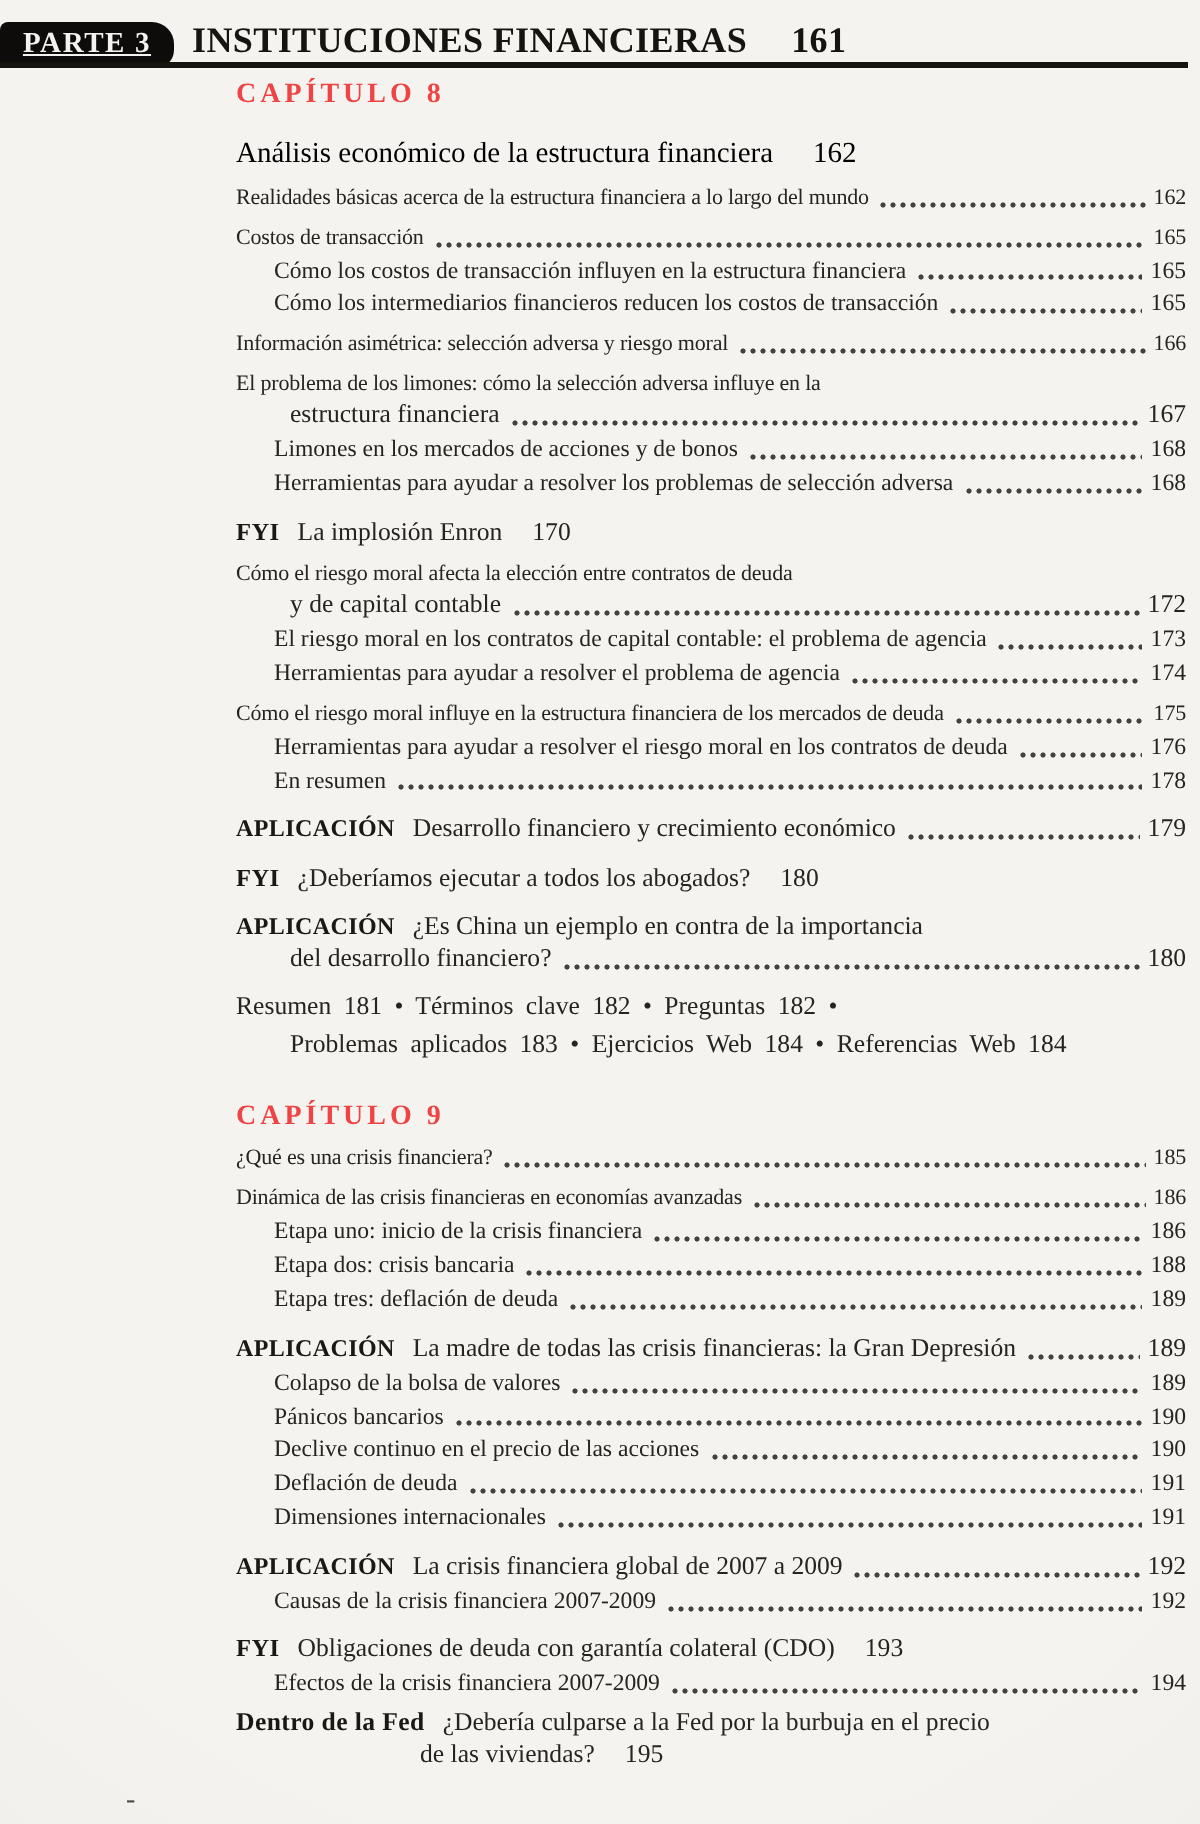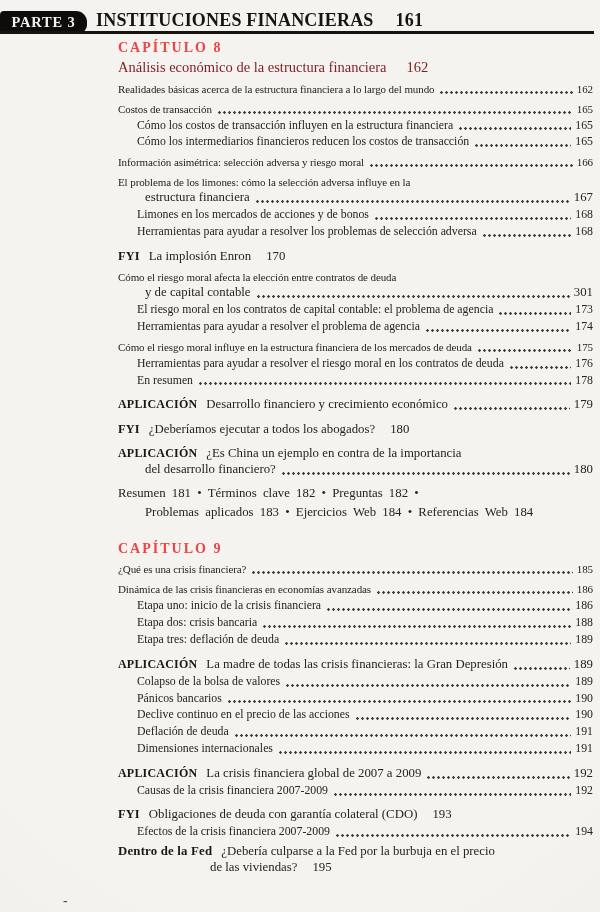--- a/index.html
+++ b/index.html
@@ -11,38 +11,38 @@
     -webkit-font-smoothing:antialiased;
   }
   .page{position:absolute;inset:0;}
 
   
   .part-tab{
     position:absolute;left:0;top:11px;width:87px;height:23px;
     background:#0d0c0a;color:#f4f2ee;
     border-radius:4px 11px 9px 0;
     display:flex;align-items:center;justify-content:center;
-    font-weight:bold;font-size:14.5px;letter-spacing:0.8px;
+    font-weight:bold;font-size:14.5px;letter-spacing:0.8px;text-decoration:underline;
   }
   .header-title{
     position:absolute;left:96px;top:10px;
     font-size:18px;font-weight:bold;letter-spacing:0.2px;color:#161310;
     white-space:nowrap;
   }
   .header-title .hpg{margin-left:22px;}
   .header-rule{
     position:absolute;left:0;top:31px;width:594px;height:2.5px;
     background:#17140f;
   }
 
   
   .toc{position:absolute;left:118px;top:40px;right:7px;}
   .chapter + .chapter{margin-top:21px;}
   .chap-h{margin:0;font-size:14px;font-weight:bold;letter-spacing:2px;color:#ef4444;line-height:1.1;}
-  .chap-t{font-size:14.5px;margin-top:4px;line-height:1.12;color:#7f1d1d;}
+  .chap-t{font-size:14.5px;margin-top:14px;line-height:1.12;color:#000000;}
   .chap-t .cpg{margin-left:20px;}
 
   .row{display:flex;align-items:baseline;line-height:1.18;}
   .t{white-space:nowrap;min-width:0;}
   .lbl{font-weight:bold;margin-right:9px;letter-spacing:0.2px;white-space:nowrap;color:#1b1813;}
 
   .l1{font-size:11px;margin-top:7px;letter-spacing:-0.1px;}
   .l2{font-size:11.8px;margin-top:3px;padding-left:19px;}
   .cont{margin-top:1px;}
   .l1cont,.appcont{font-size:12.8px;padding-left:27px;}
@@ -138,21 +138,21 @@
             <span class="lbl">FYI</span>
             <span class="t">La implosión Enron</span>
             <span class="pgin">170</span>
           </div>
           <div class="row l1">
             <span class="t">Cómo el riesgo moral afecta la elección entre contratos de deuda</span>
           </div>
           <div class="row cont l1cont">
             <span class="t">y de capital contable</span>
             <span class="dots"></span>
-            <span class="pg">301</span>
+            <span class="pg">172</span>
           </div>
           <div class="row l2">
             <span class="t">El riesgo moral en los contratos de capital contable: el problema de agencia</span>
             <span class="dots"></span>
             <span class="pg">173</span>
           </div>
           <div class="row l2">
             <span class="t">Herramientas para ayudar a resolver el problema de agencia</span>
             <span class="dots"></span>
             <span class="pg">174</span>

